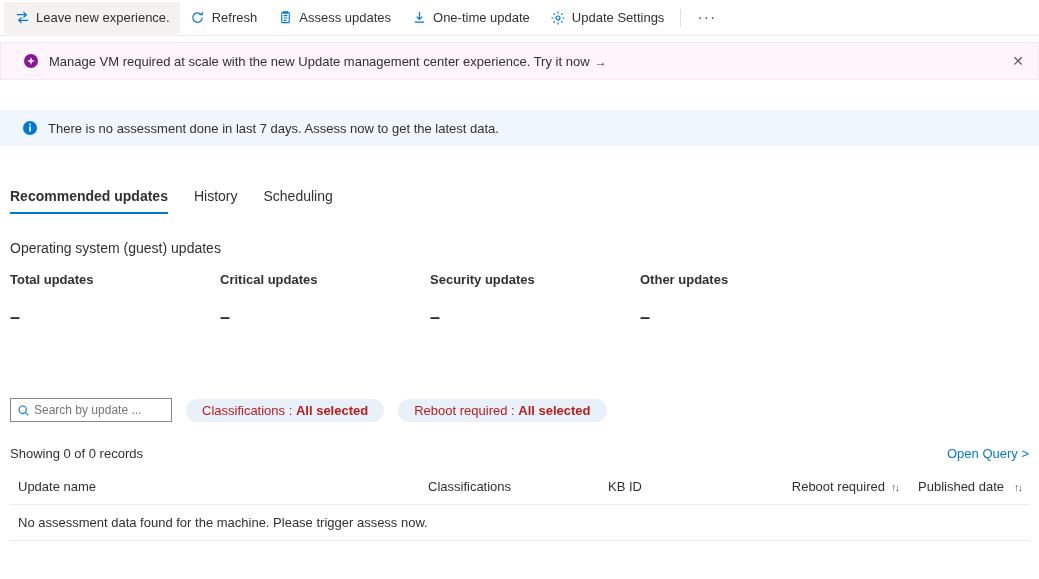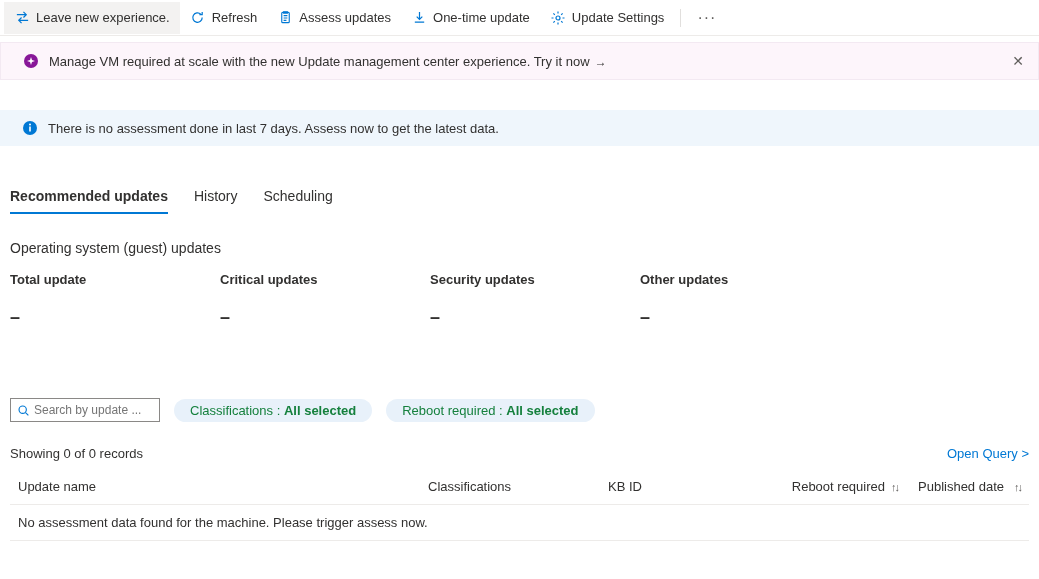--- a/index.html
+++ b/index.html
@@ -21,24 +21,24 @@
 .content { padding: 0 10px; }
 .tabs { display: flex; gap: 26px; margin-top: 36px; border-bottom: none; }
 .tab { padding: 6px 0 8px; font-size: 14px; color: #323130; cursor: pointer; border-bottom: 2px solid transparent; text-align: right; }
 .tab.active { font-weight: 600; border-bottom: 2px solid #0078d4; }
 .section-title { font-size: 14px; margin-top: 26px; color: #323130; }
 .stats-row { display: flex; margin-top: 16px; }
 .stat { width: 210px; }
 .stat-label { font-size: 13px; font-weight: 600; }
 .stat-value { font-size: 18px; font-weight: 600; margin-top: 20px; }
 .filter-row { display: flex; align-items: center; gap: 14px; margin-top: 70px; }
-.search-box { display: flex; align-items: center; width: 150px; height: 24px; border: 1px solid #8a8886; padding: 1px 6px; }
+.search-box { display: flex; align-items: center; width: 162px; height: 24px; border: 1px solid #8a8886; padding: 1px 6px; }
 .search-box input { border: none; outline: none; width: 100%; font-size: 12px; color: #605e5c; }
 .search-ico { color: #0078d4; width: 14px; height: 14px; margin-right: 4px; display:flex; align-items:center; }
-.pill { background: #e8f1fa; border-radius: 14px; padding: 4px 16px; font-size: 13px; color: #15803d; cursor: pointer; white-space: nowrap; }
+.pill { background: #e8f1fa; border-radius: 14px; padding: 4px 16px; font-size: 13px; color: #b91c1c; cursor: pointer; white-space: nowrap; }
 .pill b { font-weight: 600; }
 .records-row { display: flex; justify-content: space-between; margin-top: 24px; font-size: 13px; }
 .open-query { color: #0078d4; cursor: pointer; }
 .table-head { display: flex; align-items: center; padding: 10px 8px; border-bottom: 1px solid #edebe9; margin-top: 8px; }
 .th { font-size: 13px; color: #323130; display: flex; align-items: center; gap: 6px; }
 .th-name { width: 410px; }
 .th-class { width: 180px; }
 .th-kb { width: 140px; }
 .th-reboot { width: 150px; justify-content: flex-end; }
 .sort-ico { font-size: 11px; color: #605e5c; letter-spacing: -2px; }
@@ -126,21 +126,21 @@
   <div class="tabs">
     <div class="tab active">Recommended updates</div>
     <div class="tab">History</div>
     <div class="tab">Scheduling</div>
   </div>
 
   <div class="section-title">Operating system (guest) updates</div>
 
   <div class="stats-row">
     <div class="stat">
-      <div class="stat-label">Total update</div>
+      <div class="stat-label">Total updates</div>
       <div class="stat-value">–</div>
     </div>
     <div class="stat">
       <div class="stat-label">Critical updates</div>
       <div class="stat-value">–</div>
     </div>
     <div class="stat">
       <div class="stat-label">Security updates</div>
       <div class="stat-value">–</div>
     </div>

